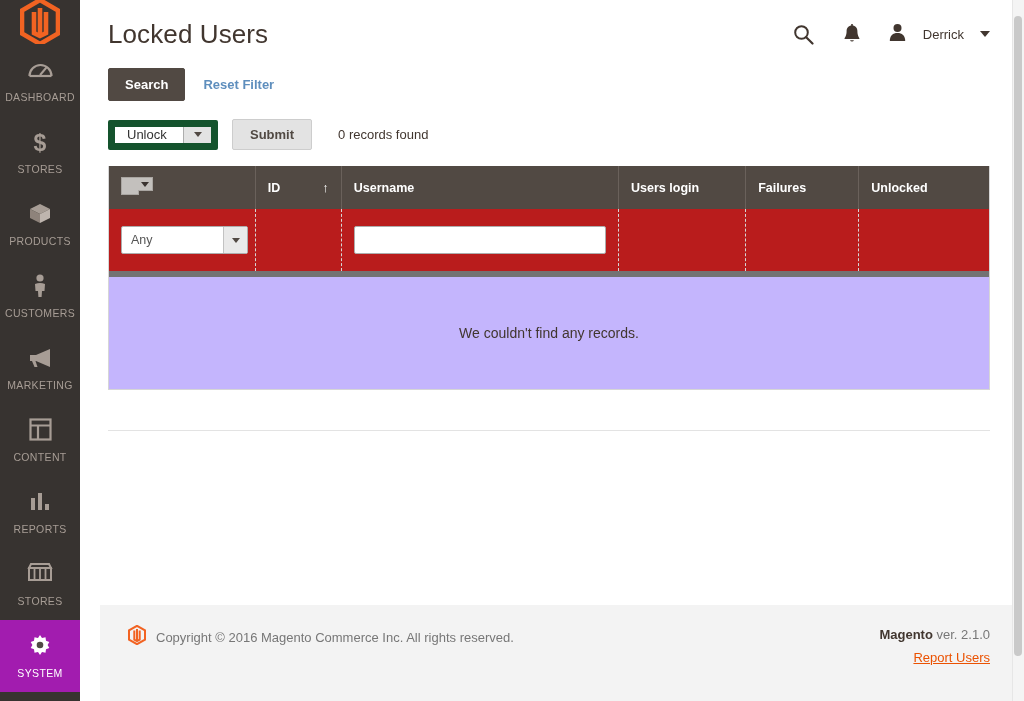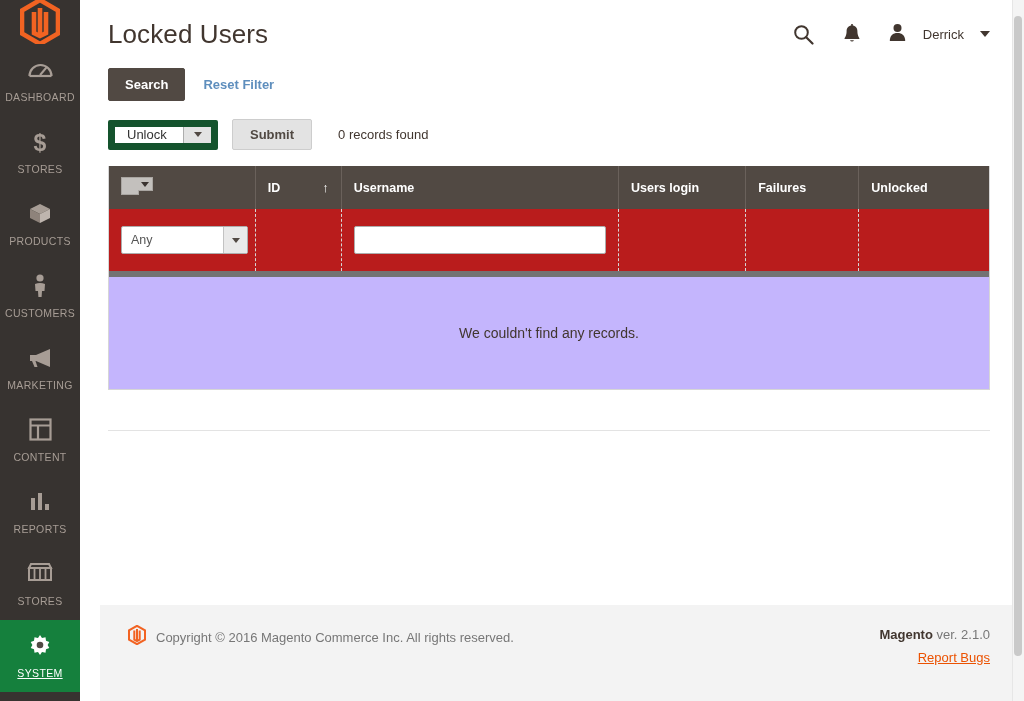--- a/index.html
+++ b/index.html
@@ -41,23 +41,22 @@
     margin: 0 14px 0 14px;
   }
   .nav-item {
     padding: 14px 2px 12px 2px;
     text-align: center;
     color: #a79d95;
     cursor: pointer;
     position: relative;
   }
   .nav-item.active {
-    background: #15803d;
+    background: #a21caf;
     color: #ffffff;
-    text-decoration: underline;
   }
   .nav-icon {
     display: block;
     height: 26px;
     margin: 0 auto 7px auto;
     line-height: 26px;
   }
   .nav-icon svg { display: block; margin: 0 auto; }
   .nav-label {
     display: block;
@@ -669,21 +668,21 @@
               <path d="M9 4 L9 16" stroke="#f26322" stroke-width="2"></path>
               <path d="M6.3 5.6 L6.3 14.6 L9 16 L11.7 14.6 L11.7 5.6" fill="none" stroke="#f26322" stroke-width="2"></path>
             </svg>
         </span>
         <span class="copyright">Copyright © 2016 Magento Commerce Inc. All rights reserved.</span>
       </div>
       <div class="footer-right">
         <div class="ver-line">
           <span class="ver-brand">Magento</span><span> ver. 2.1.0</span>
         </div>
-        <a class="report-bugs">Report Bugs</a>
+        <a class="report-bugs">Report Users</a>
       </div>
     </footer>
   </div>
 
   <div class="scrollbar-track">
     <div class="scrollbar-thumb"></div>
   </div>
 </div>
 
 </body></html>

